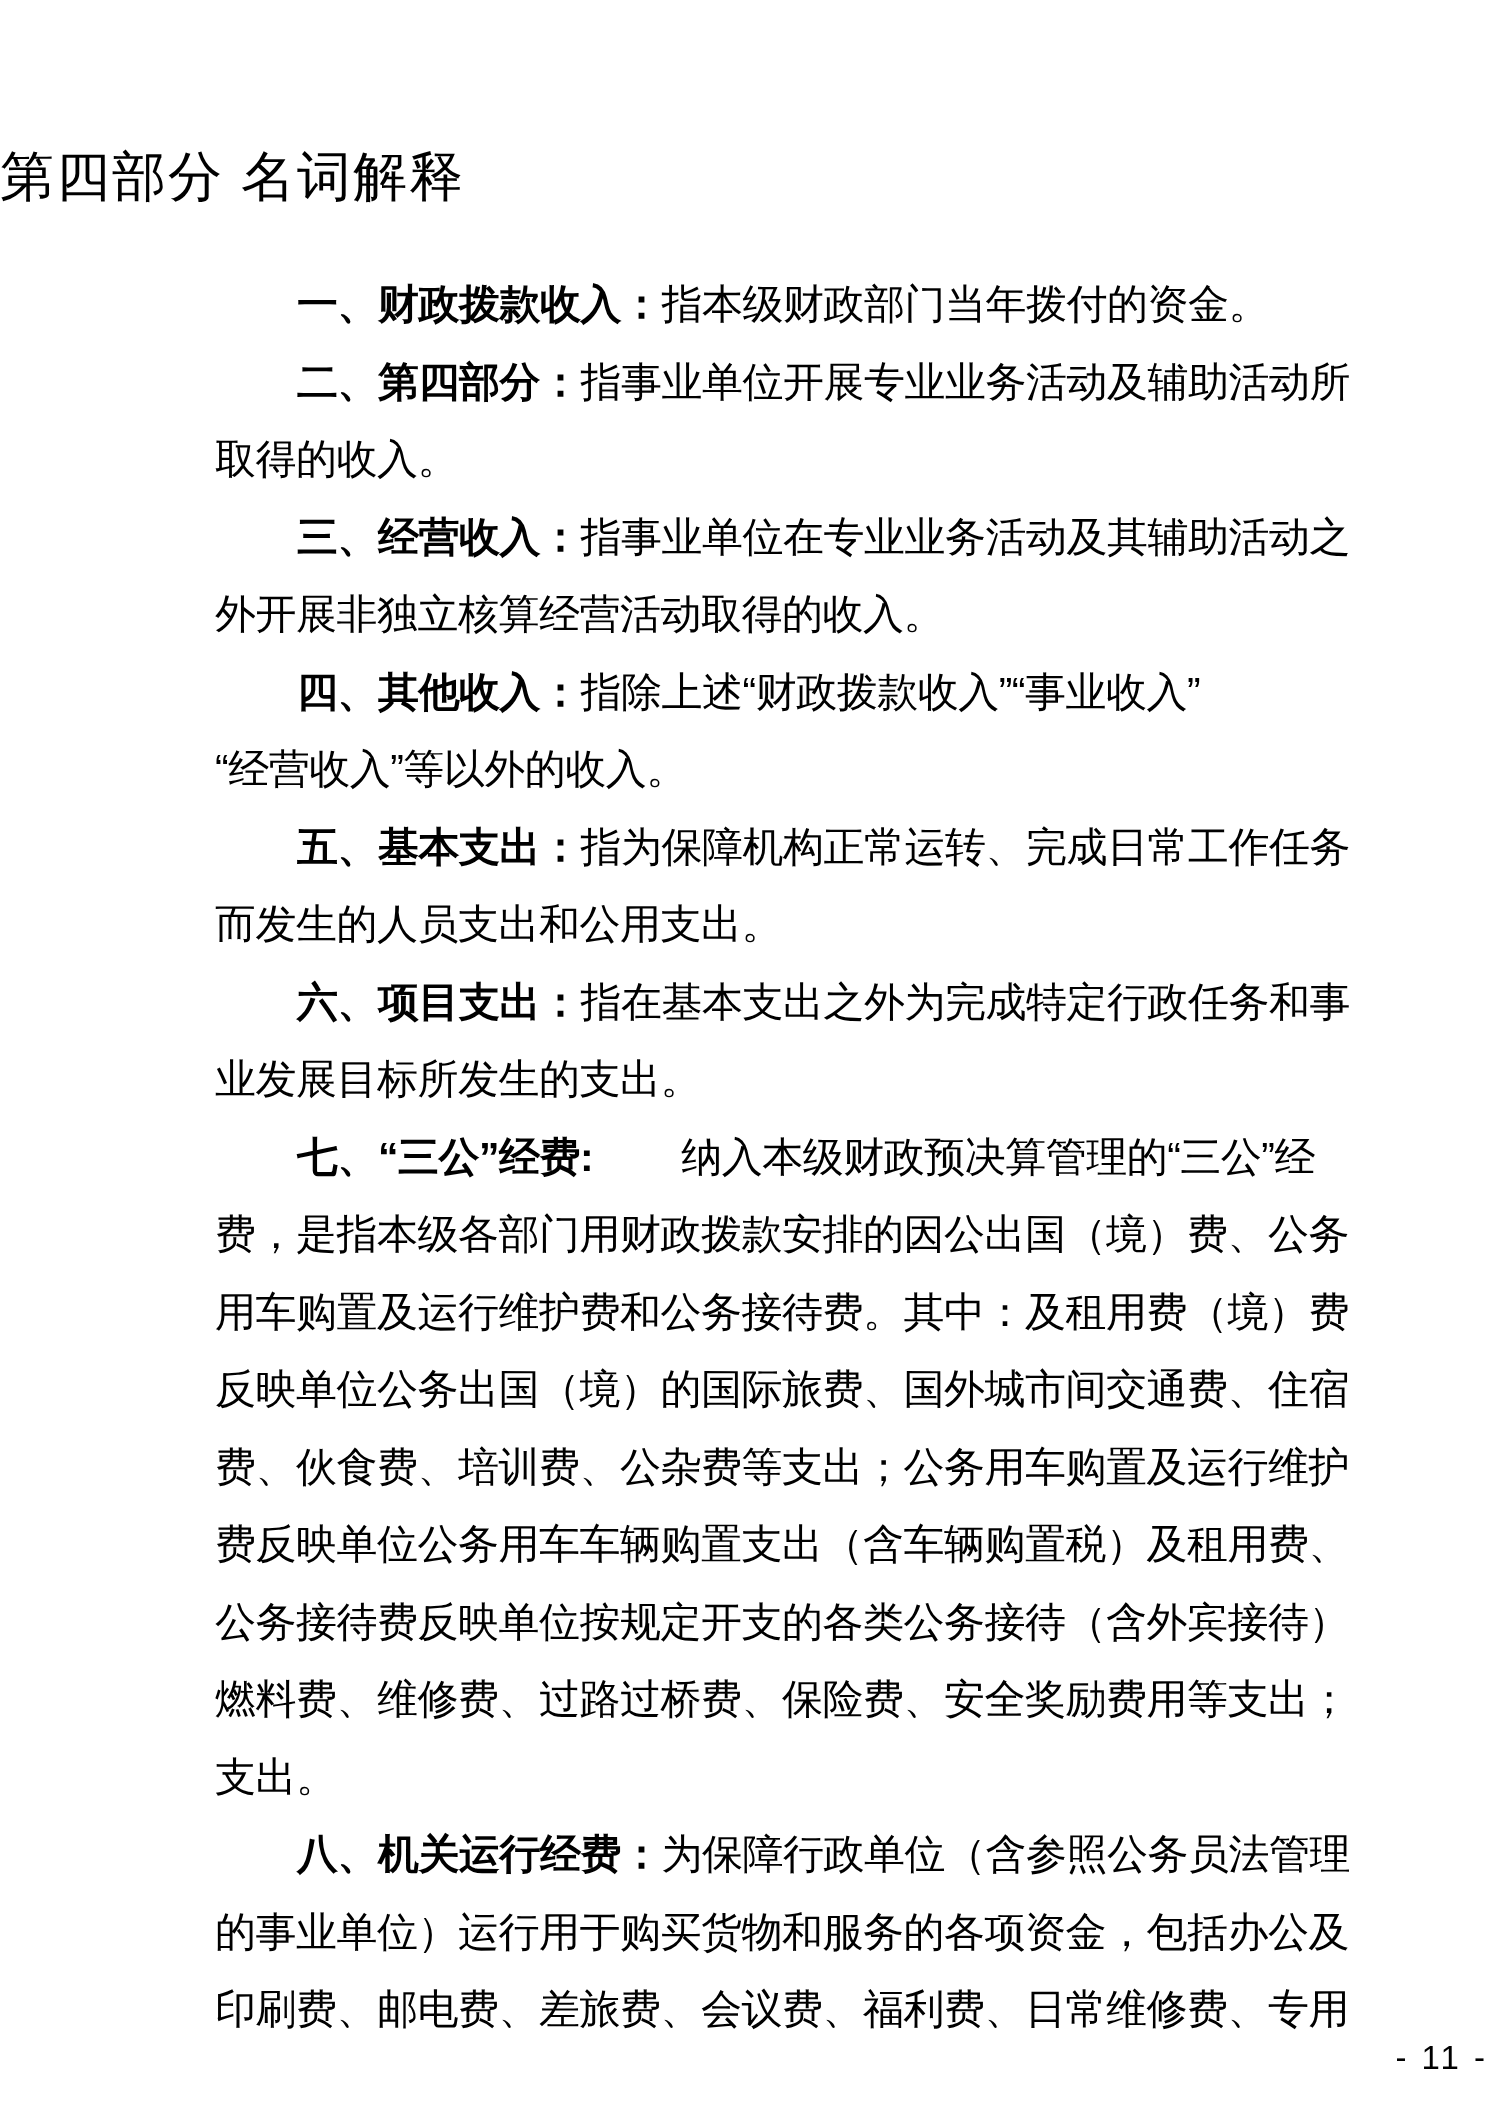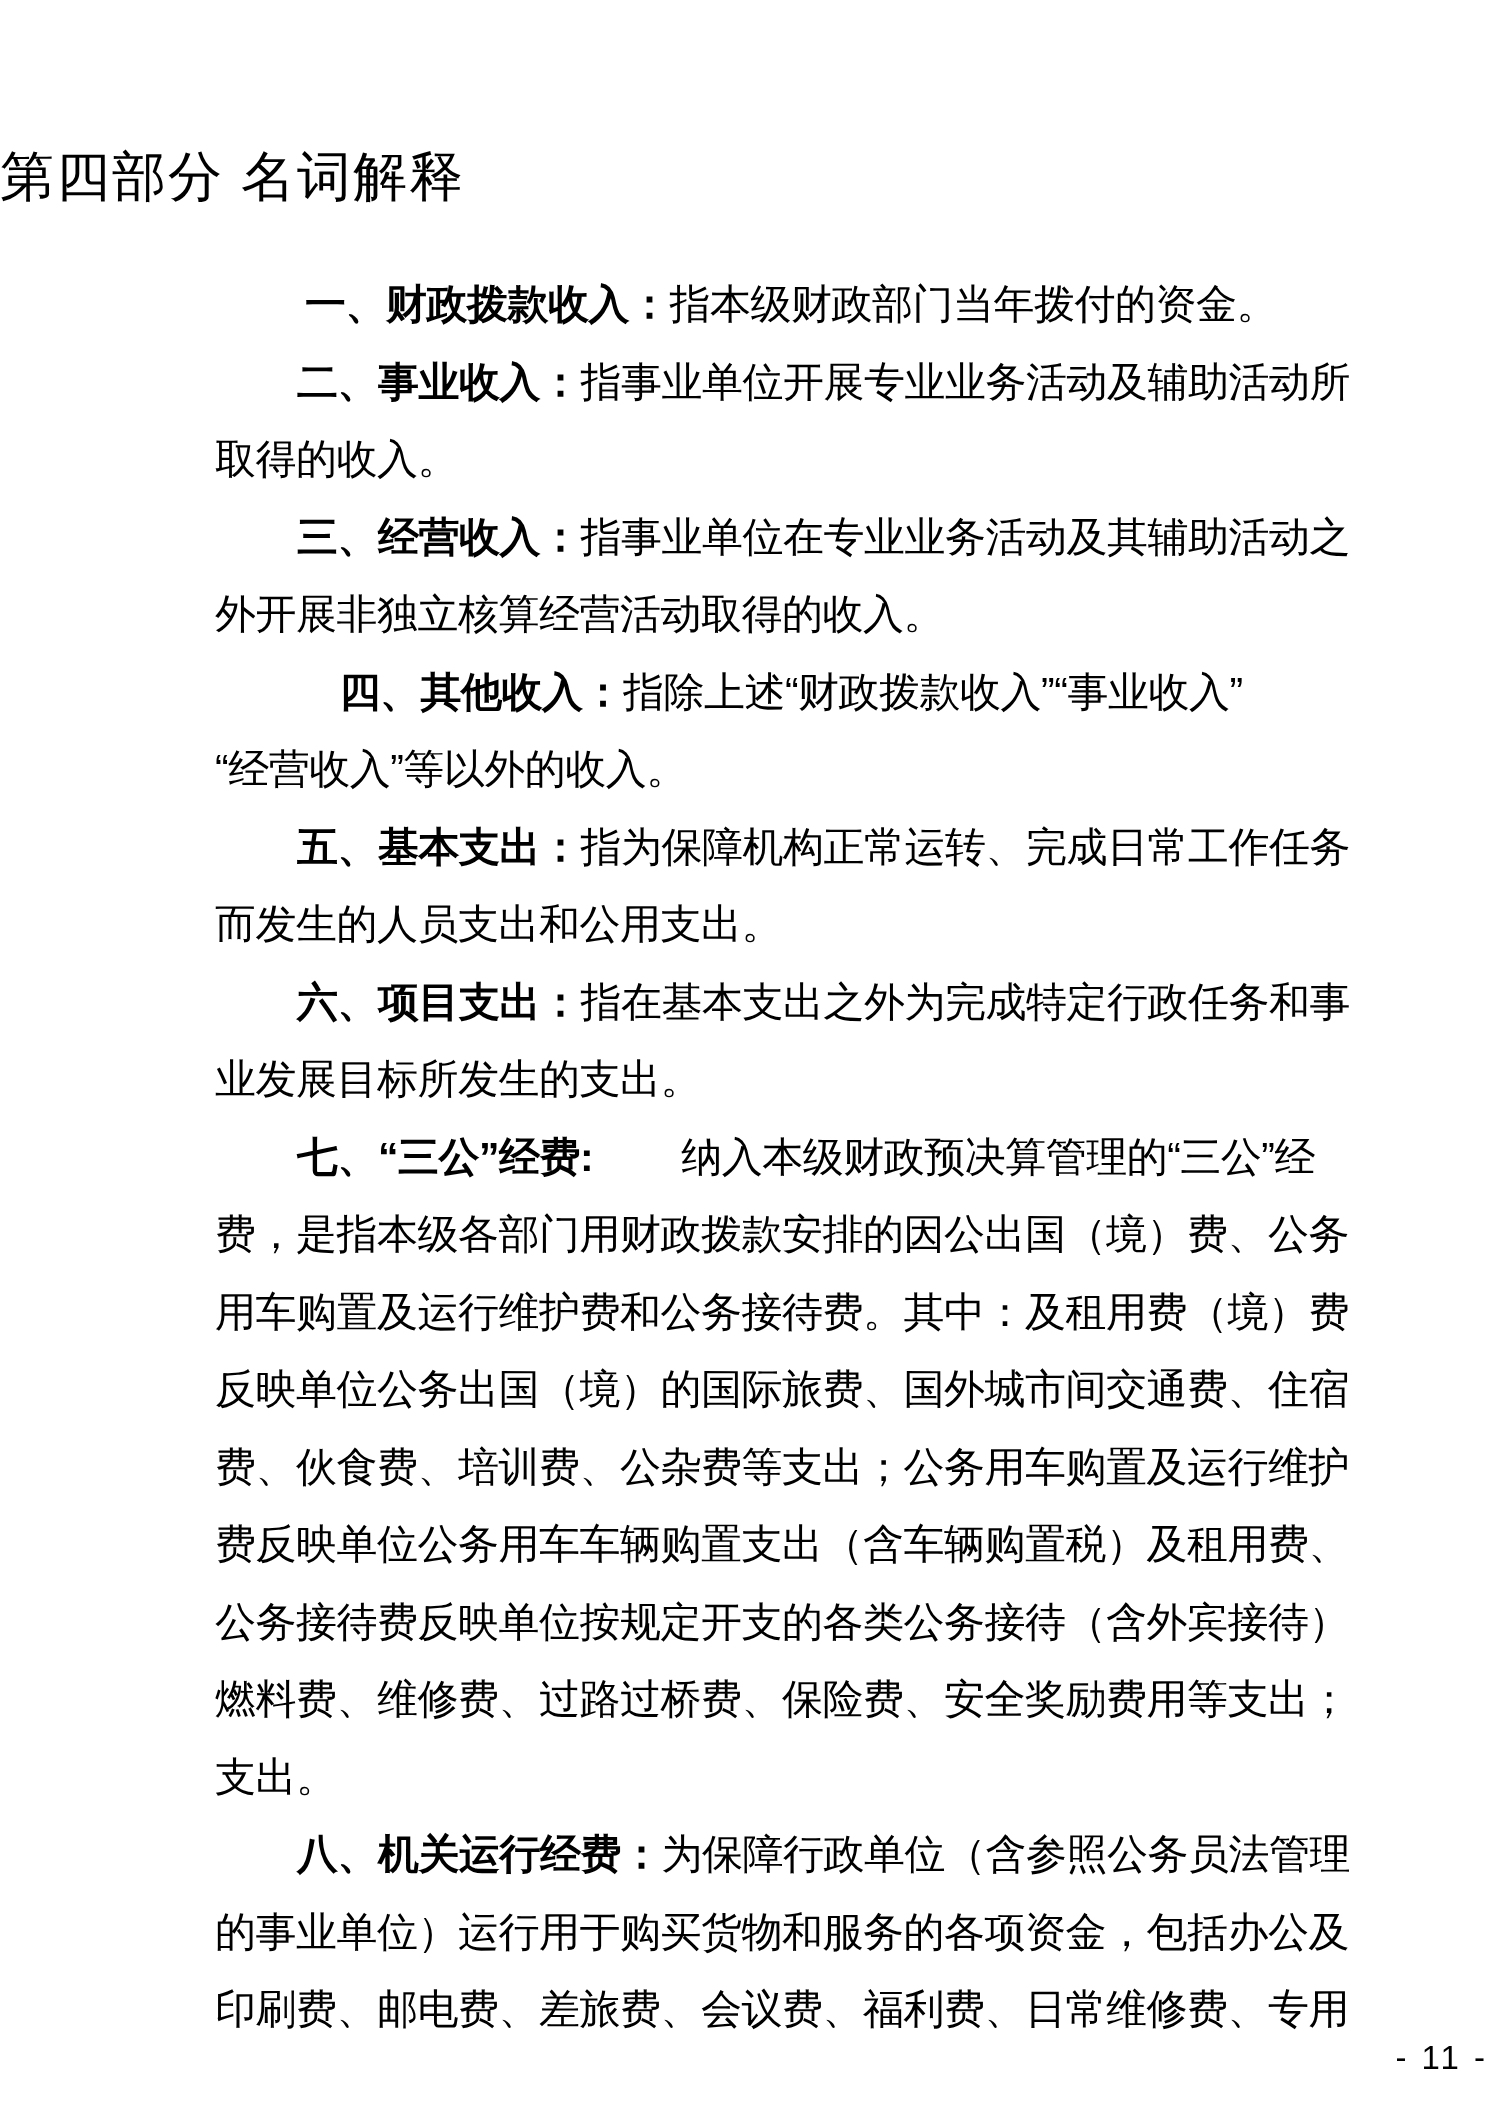--- a/index.html
+++ b/index.html
@@ -34,21 +34,21 @@
     left: 215px;
     width: 1070px;
   }
   .line {
     height: 77.5px;
     line-height: 77.5px;
     font-size: 41px;
     letter-spacing: -0.5px;
     white-space: nowrap;
   }
-  .line.indent { padding-left: 82px; text-align: center; }
+  .line.indent { padding-left: 82px; }
   .seg-bold { font-weight: 700; }
   .seg-gap { padding-left: 88px; margin-top: 25px; }
   .page-number {
     position: absolute;
     top: 2038px;
     left: 0;
     width: 1488px;
     text-align: right;
     font-size: 33px;
     line-height: 40px;
@@ -60,21 +60,21 @@
 
 <div class="page">
 
   <div class="title">第四部分 名词解释</div>
 
   <div class="body-text">
       <div>
         <div class="line indent"><span class="seg-bold ">一、财政拨款收入：</span><span class="">指本级财政部门当年拨付的资金。</span></div>
       </div>
       <div>
-        <div class="line indent"><span class="seg-bold ">二、事业收入：</span><span class="">指事业单位开展专业业务活动及辅助活动所</span></div>
+        <div class="line indent"><span class="seg-bold ">二、第四部分：</span><span class="">指事业单位开展专业业务活动及辅助活动所</span></div>
         <div class="line"><span class="">取得的收入。</span></div>
       </div>
       <div>
         <div class="line indent"><span class="seg-bold ">三、经营收入：</span><span class="">指事业单位在专业业务活动及其辅助活动之</span></div>
         <div class="line"><span class="">外开展非独立核算经营活动取得的收入。</span></div>
       </div>
       <div>
         <div class="line indent"><span class="seg-bold ">四、其他收入：</span><span class="">指除上述“财政拨款收入”“事业收入”</span></div>
         <div class="line"><span class="">“经营收入”等以外的收入。</span></div>
       </div>

